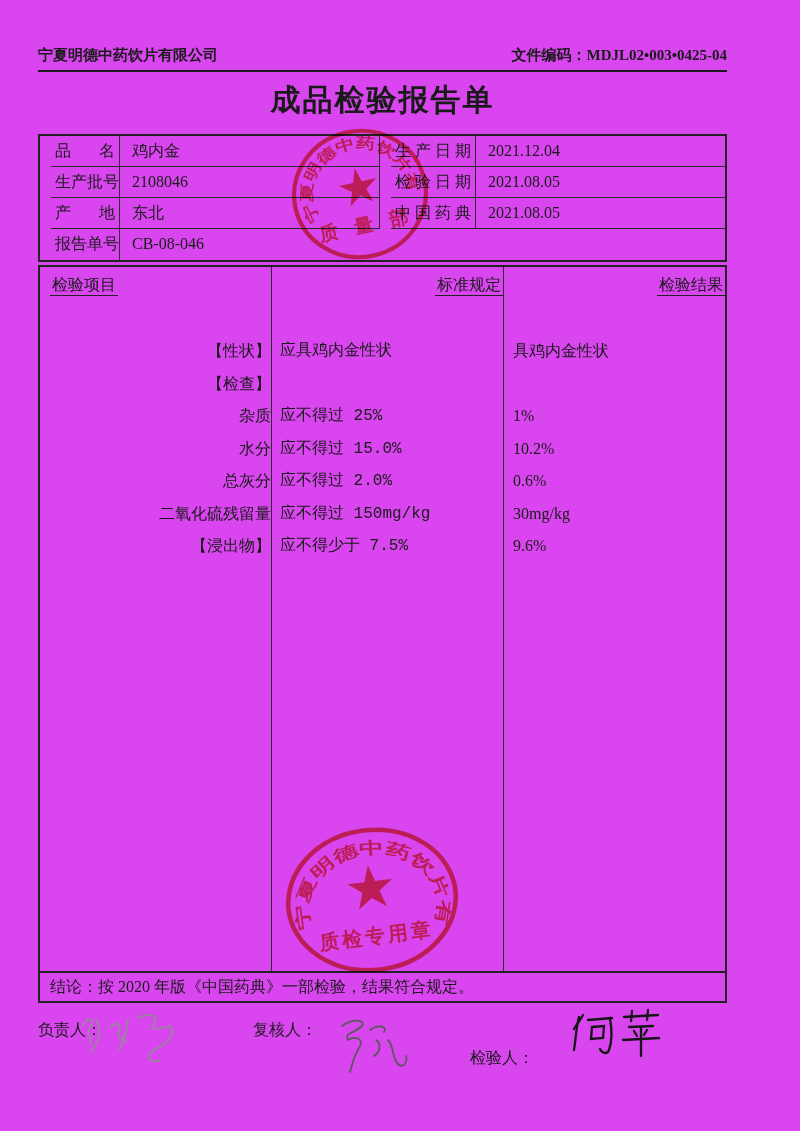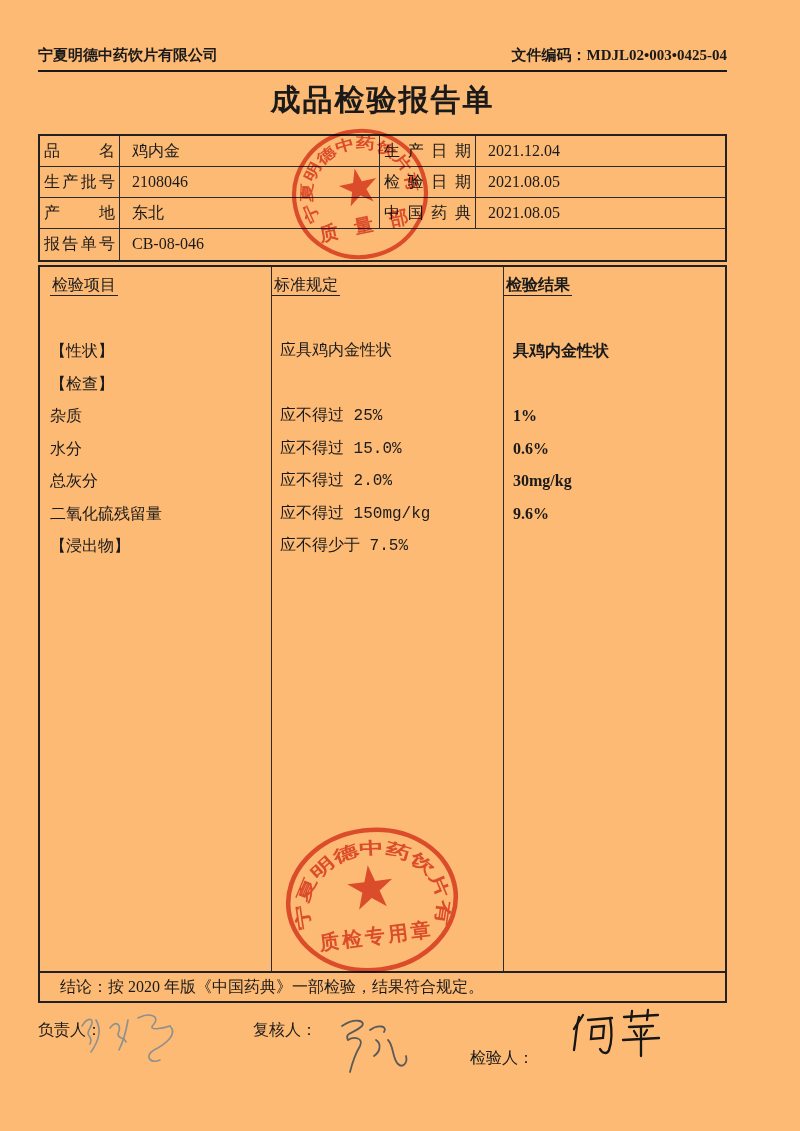--- a/index.html
+++ b/index.html
@@ -1,53 +1,53 @@
 <!DOCTYPE html>
 <html><head>
 <meta charset="utf-8">
 <style>
   html,body{margin:0;padding:0;background:#ffffff;}
-  .page{position:relative;width:800px;height:1131px;background:#fdba74;overflow:hidden;
+  .page{position:relative;width:800px;height:1131px;background:#d946ef;overflow:hidden;
         font-family:"Liberation Serif","DejaVu Serif",serif;color:#1a1a1a;}
   
   .doc-header{position:absolute;top:46px;left:38px;width:689px;display:flex;
               justify-content:space-between;font-size:15px;font-weight:bold;}
   .header-rule{position:absolute;top:70px;left:38px;width:689px;border-top:2px solid #1a1a1a;}
   .title{position:absolute;top:80px;left:38px;width:689px;text-align:center;
          font-size:30px;font-weight:bold;letter-spacing:2px;font-family:Liberation Mono, monospace;}
   
   .info-table{position:absolute;top:134px;left:38px;width:689px;box-sizing:border-box;
               border:2px solid #222;display:grid;grid-template-columns:80px 260px 96px 249px;
               grid-auto-rows:31px;font-size:16px;background:transparent;}
   .ic{box-sizing:border-box;line-height:30px;white-space:nowrap;overflow:visible;}
   .br{border-right:1.5px solid #2b2b2b;}
   .bb{border-bottom:1.5px solid #2b2b2b;}
-  .lbl{padding:0 4px;text-align:justify;text-align-last:justify;}
+  .lbl{padding:0 4px;text-align:justify;text-align-last:justify;margin-left:11px;}
   .val{padding-left:12px;}
   .dval{padding-left:12px;}
   .span3{grid-column:2 / 5;}
   
   .main-table{position:absolute;top:265px;left:38px;width:689px;height:708px;
               box-sizing:border-box;border:2px solid #222;display:flex;font-size:16px;}
   .mcol{box-sizing:border-box;height:100%;}
   .mcol-1{width:232px;border-right:1.5px solid #2b2b2b;}
   .mcol-2{width:232px;border-right:1.5px solid #2b2b2b;}
-  .mcol-3{width:221px;font-weight:bold;}
+  .mcol-3{width:221px;}
   .mhead{height:68px;padding-top:8px;box-sizing:border-box;}
   .mhead.left{padding-left:10px;}
-  .mhead.center{text-align:left;}
+  .mhead.center{text-align:right;}
   .ul{border-bottom:1.5px solid #222;padding:0 2px 2px 2px;}
   .mrow{height:32.5px;line-height:32.5px;white-space:nowrap;}
-  .mcol-1 .mrow{padding-left:10px;}
+  .mcol-1 .mrow{padding-left:10px;text-align:right;}
   .mcol-2 .mrow{padding-left:8px;font-family:Liberation Mono, monospace;}
   .mcol-3 .mrow{padding-left:9px;}
   
   .conclusion{position:absolute;top:971px;left:38px;width:689px;height:32px;
               box-sizing:border-box;border:2px solid #222;line-height:27px;
-              padding-left:20px;font-size:16px;white-space:nowrap;}
+              padding-left:10px;font-size:16px;white-space:nowrap;}
   
   .sign-row{position:absolute;top:1016px;left:38px;width:689px;height:70px;font-size:16px;}
   .sig-label{position:absolute;top:4px;white-space:nowrap;text-align:center;}
   .sig-label.resp{left:0;}
   .sig-label.rev{left:215px;}
   .sig-label.insp{left:432px;margin-top:28px;}
   .sig-svg{position:absolute;}
   .hidden-bind{position:absolute;width:0;height:0;overflow:hidden;font-size:0;}
   
   .stamp{position:absolute;mix-blend-mode:multiply;opacity:.93;pointer-events:none;}
@@ -107,20 +107,21 @@
       <div class="mrow">应不得过 15.0%</div>
       <div class="mrow">应不得过 2.0%</div>
       <div class="mrow">应不得过 150mg/kg</div>
       <div class="mrow">应不得少于 7.5%</div>
     </div>
     <div class="mcol mcol-3">
       <div class="mhead center"><span class="ul">检验结果</span></div>
       <div class="mrow">具鸡内金性状</div>
       <div class="mrow"></div>
       <div class="mrow">1%</div>
+      <div class="mrow">10.2%</div>
       <div class="mrow">0.6%</div>
       <div class="mrow">30mg/kg</div>
       <div class="mrow">9.6%</div>
     </div>
   </div>
 
   <div class="conclusion">结论：按 2020 年版《中国药典》一部检验，结果符合规定。</div>
 
   <div class="sign-row">
     <span class="sig-label resp">负责人：</span>

